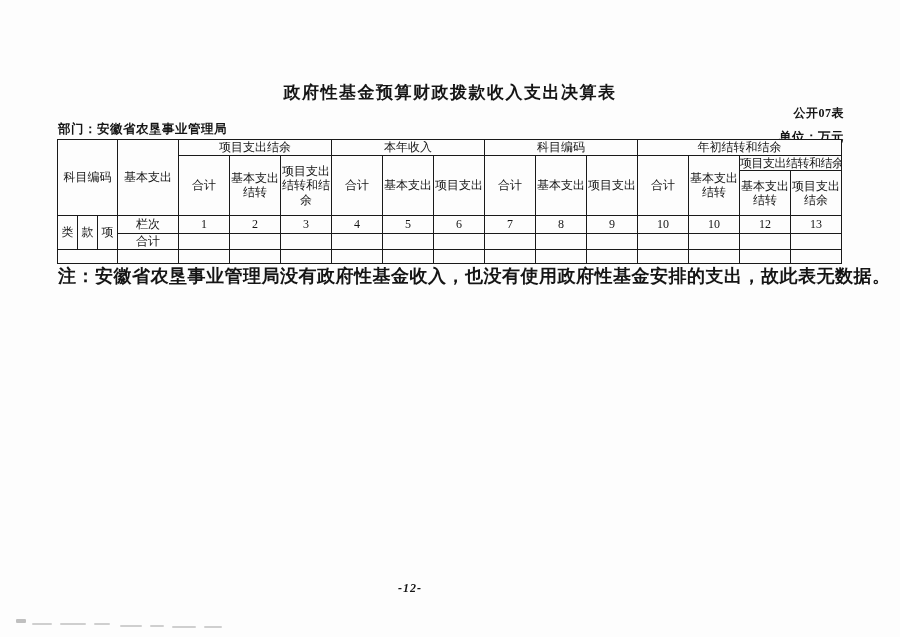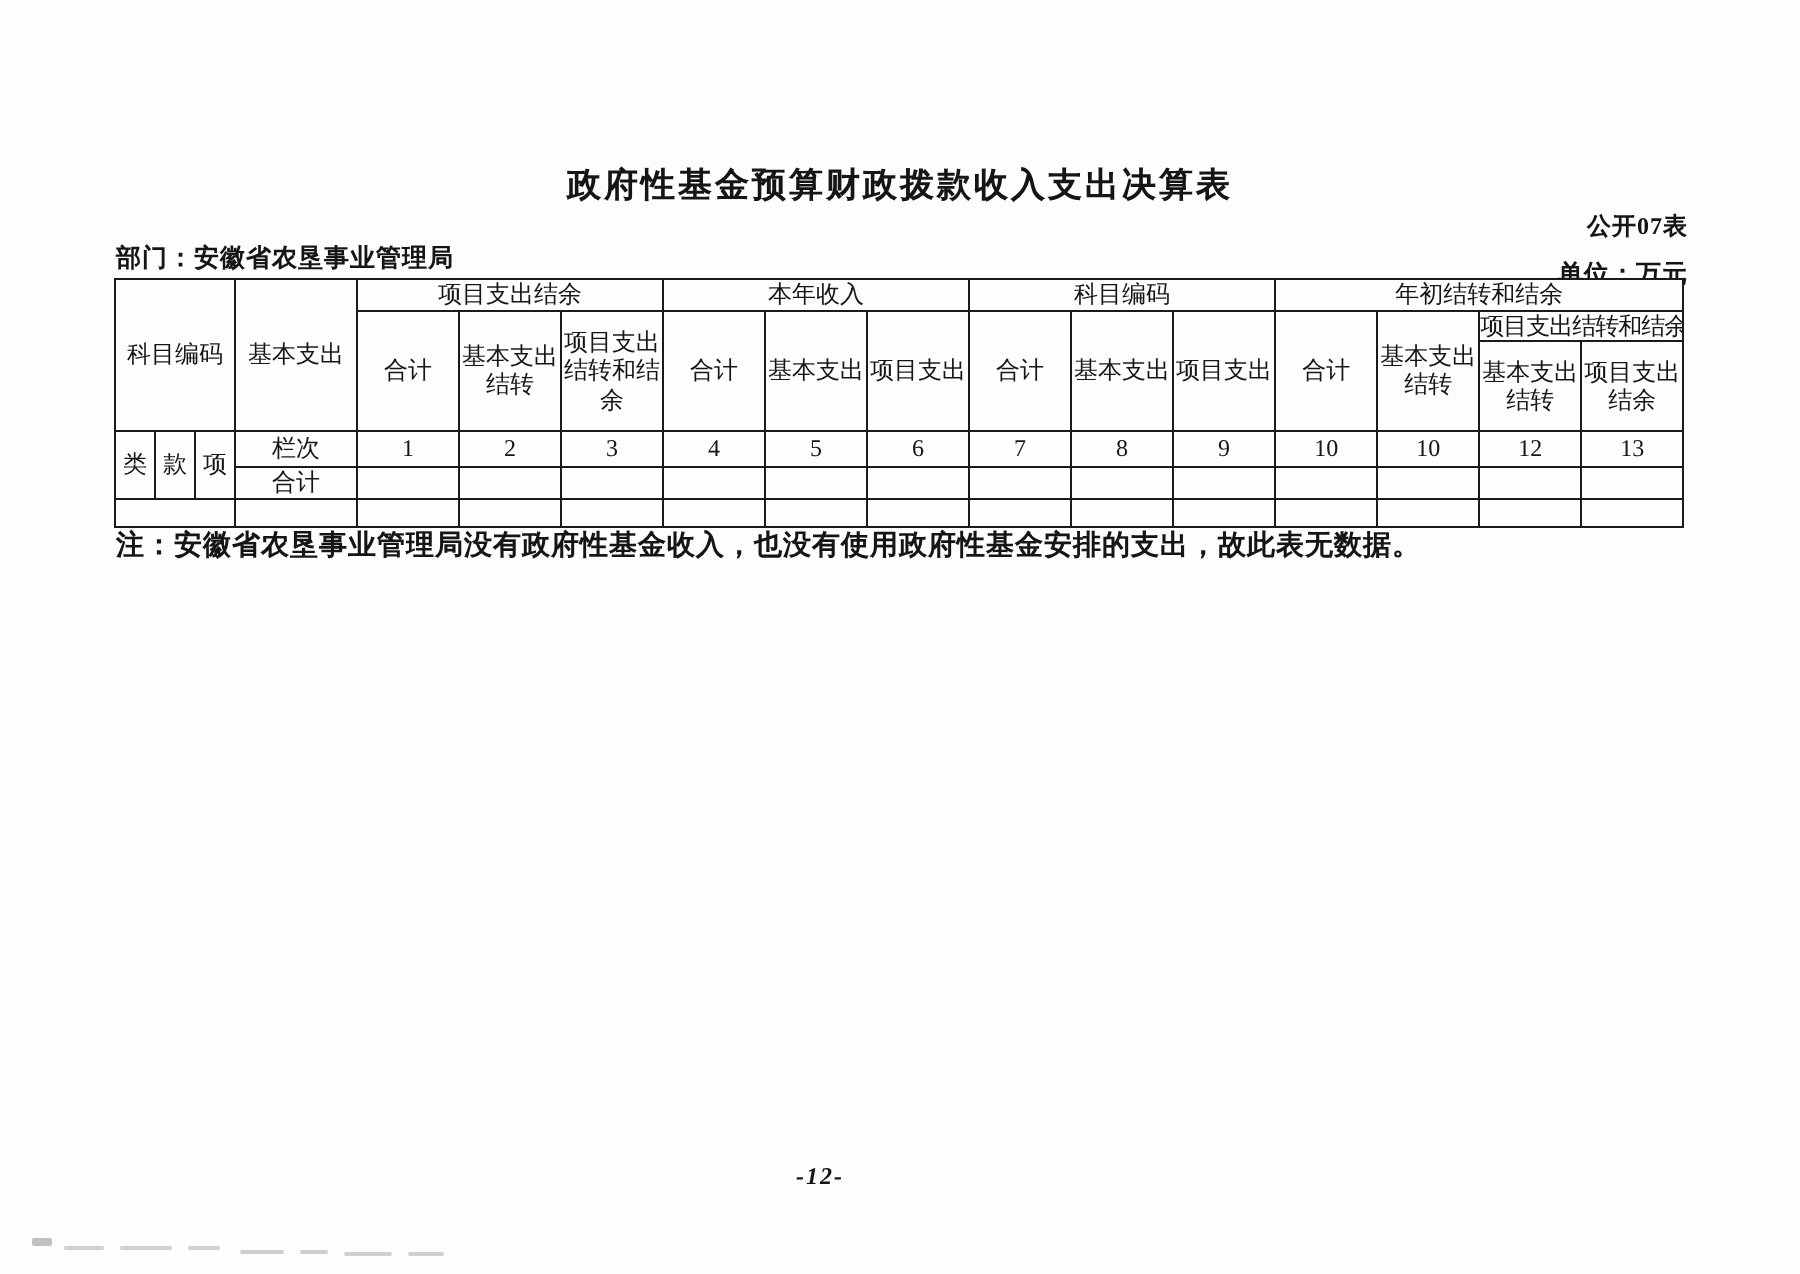--- a/index.html
+++ b/index.html
@@ -38,21 +38,21 @@
   }
   tr.r1 { height:13px; }
   tr.r2 { height:12px; }
   tr.r3 { height:45px; }
   tr.r4 { height:18px; }
   tr.r5 { height:14px; }
   tr.r6 { height:14px; }
   th.tight { font-size:11px; letter-spacing:-0.5px; white-space:nowrap; }
   .note-line {
     position:absolute; top:264px; left:58px;
-    font-size:14px; font-weight:bold; letter-spacing:0.5px;
+    font-size:18px; font-weight:bold; letter-spacing:0.5px;
   }
   .page-number {
     position:absolute; top:581px; left:0; width:820px;
     text-align:center; font-size:12px; font-weight:bold; font-style:italic;
     letter-spacing:1px;
   }
   .scan-artifacts { position:absolute; top:619px; left:16px; width:220px; height:12px; }
   .scan-artifacts i {
     position:absolute; display:block; height:2px; background:#cfcfcf; border-radius:1px;
   }

